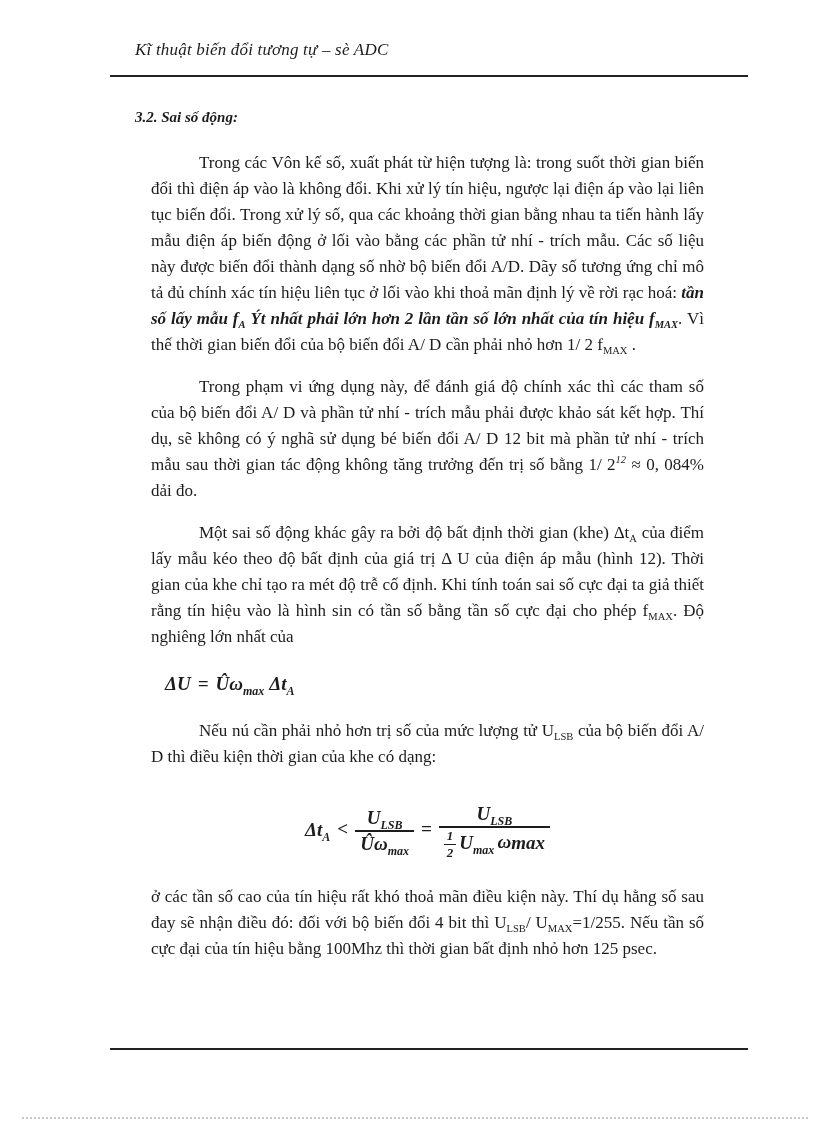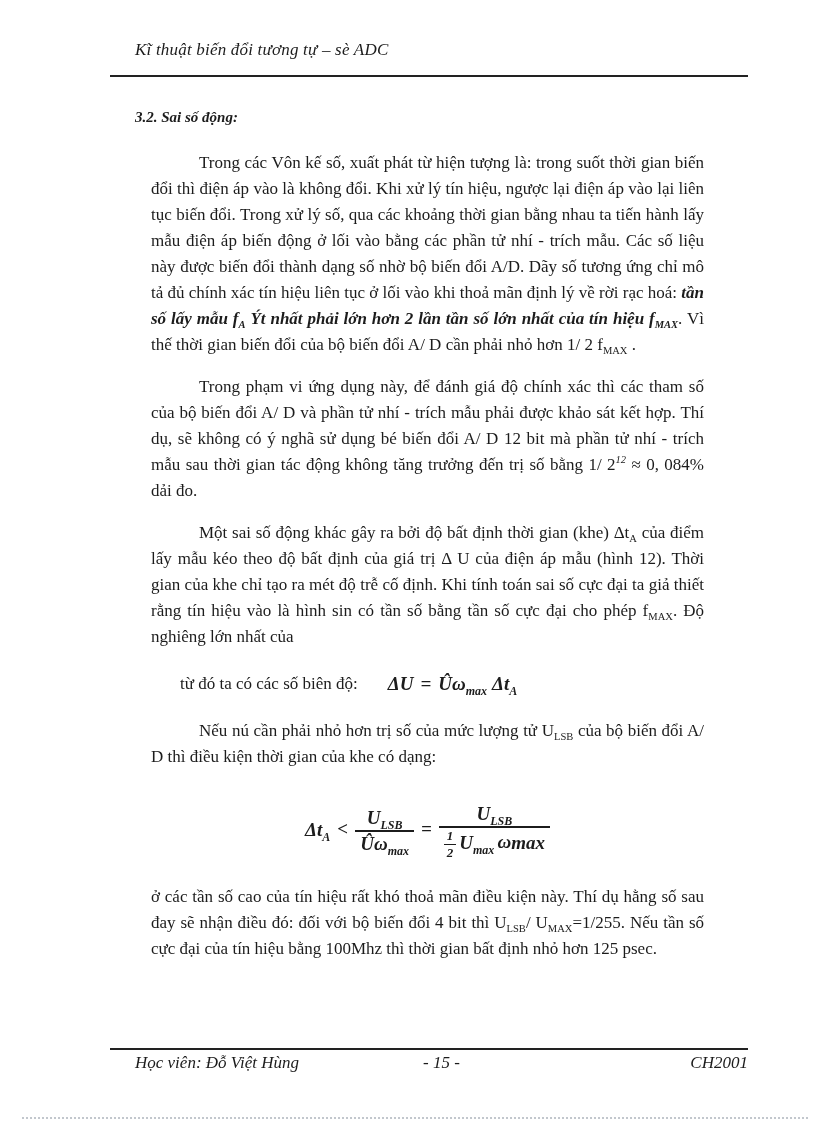--- a/index.html
+++ b/index.html
@@ -70,40 +70,34 @@
     <div class="section-heading">3.2. Sai số động:</div>
 
     <p class="para indent"><span>Trong các Vôn kế số, xuất phát từ hiện tượng là: trong suốt thời gian biến đổi thì điện áp vào là không đổi. Khi xử lý tín hiệu, ngược lại điện áp vào lại liên tục biến đổi. Trong xử lý số, qua các khoảng thời gian bằng nhau ta tiến hành lấy mẫu điện áp biến động ở lối vào bằng các phần tử nhí - trích mẫu. Các số liệu này được biến đổi thành dạng số nhờ bộ biến đổi A/D. Dãy số tương ứng chỉ mô tả đủ chính xác tín hiệu liên tục ở lối vào khi thoả mãn định lý về rời rạc hoá: </span><span class="bi">tần số lấy mẫu f</span><sub class="bi">A</sub><span class="bi"> Ýt nhất phải lớn hơn 2 lần tần số lớn nhất của tín hiệu f</span><sub class="bi">MAX</sub><span>. Vì thế thời gian biến đổi của bộ biến đổi A/ D cần phải nhỏ hơn 1/ 2 f</span><sub>MAX</sub><span> .</span></p>
 
     <p class="para indent"><span>Trong phạm vi ứng dụng này, để đánh giá độ chính xác thì các tham số của bộ biến đổi A/ D và phần tử nhí - trích mẫu phải được khảo sát kết hợp. Thí dụ, sẽ không có ý nghã sử dụng bé biến đổi A/ D 12 bit mà phần tử nhí - trích mẫu sau thời gian tác động không tăng trưởng đến trị số bằng 1/ 2</span><sup>12</sup><span> ≈ 0, 084% dải đo.</span></p>
 
     <p class="para indent"><span>Một sai số động khác gây ra bởi độ bất định thời gian (khe) Δt</span><sub>A</sub><span> của điểm lấy mẫu kéo theo độ bất định của giá trị Δ U của điện áp mẫu (hình 12). Thời gian của khe chỉ tạo ra mét độ trễ cố định. Khi tính toán sai số cực đại ta giả thiết rằng tín hiệu vào là hình sin có tần số bằng tần số cực đại cho phép f</span><sub>MAX</sub><span>. Độ nghiêng lớn nhất của</span></p>
 
 
     <div class="f-line f2">
-      <span class="lead lead-indent">từ đó ta có các số biên độ:</span>
       <span class="formula">
         <span>ΔU</span><span class="rel">=</span><span>Û</span><span>ω</span><sub>max</sub><span style="margin-left:5px;">Δt</span><sub>A</sub>
       </span>
     </div>
 
     <p class="para indent"><span>Nếu nú cần phải nhỏ hơn trị số của mức lượng tử U</span><sub>LSB</sub><span> của bộ biến đổi A/ D thì điều kiện thời gian của khe có dạng:</span></p>
 
     <div class="f-center">
       <span class="formula">
         <span>Δt</span><sub>A</sub><span class="rel">&lt;</span><span class="frac"><span class="num"><span>U</span><sub>LSB</sub></span><span class="den"><span>Û</span><span>ω</span><sub>max</sub></span></span><span class="rel">=</span><span class="frac"><span class="num"><span>U</span><sub>LSB</sub></span><span class="den"><span class="frac small"><span class="num">1</span><span class="den">2</span></span><span>U</span><sub>max</sub><span style="margin-left:3px;">ω</span><span>max</span></span></span>
       </span>
     </div>
 
     <p class="para p5"><span>ở các tần số cao của tín hiệu rất khó thoả mãn điều kiện này. Thí dụ hằng số sau đay sẽ nhận điều đó: đối với bộ biến đổi 4 bit thì U</span><sub>LSB</sub><span>/ U</span><sub>MAX</sub><span>=1/255. Nếu tần số cực đại của tín hiệu bằng 100Mhz thì thời gian bất định nhỏ hơn 125 psec.</span></p>
 
   </div>
 
   <div class="footer-rule"></div>
-  <div class="footer-row">
-    <span class="footer-left">Học viên: Đỗ Việt Hùng</span>
-    <span class="footer-center">- 15 -</span>
-    <span class="footer-right">CH2001</span>
-  </div>
 
   <div class="bottom-dots"></div>
 
 </div>
 
 </body></html>

